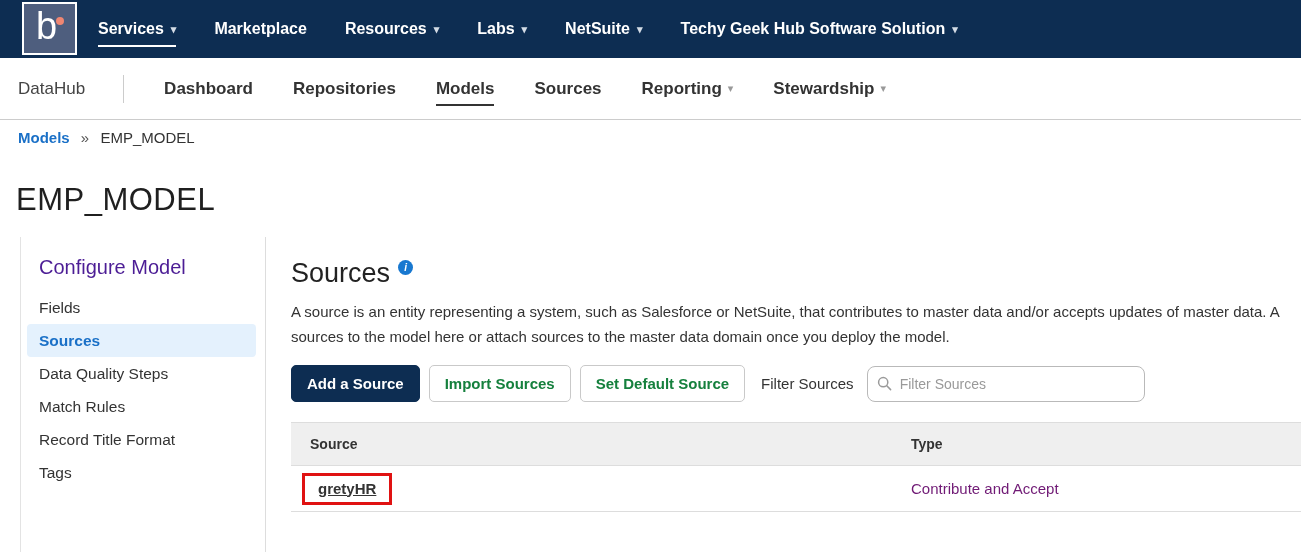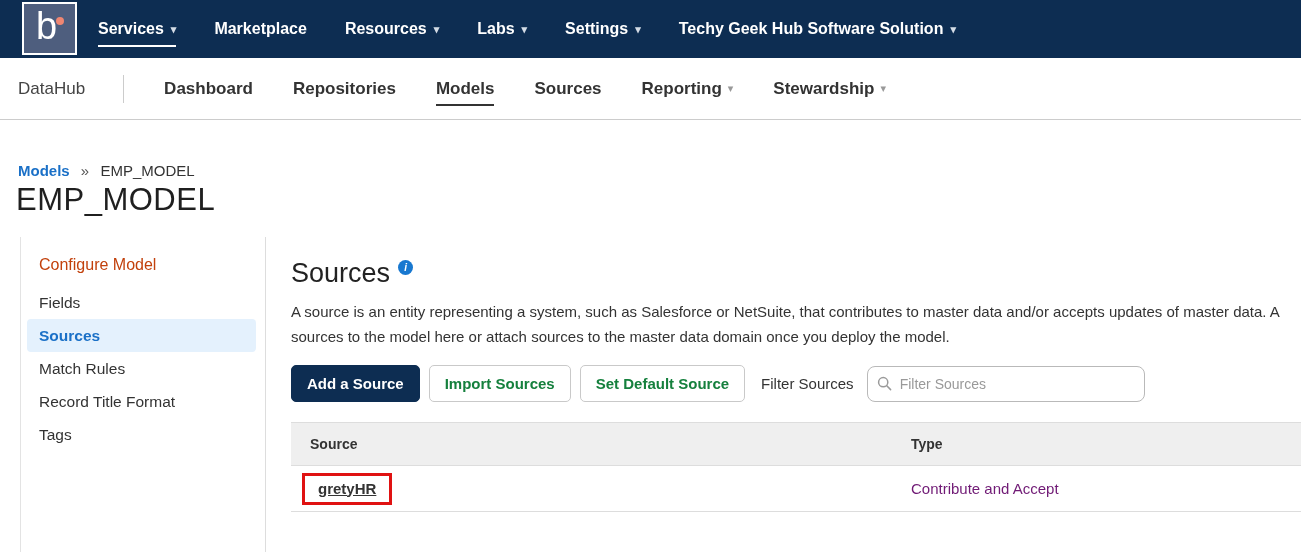--- a/index.html
+++ b/index.html
@@ -46,33 +46,33 @@
   .subnav-item {
     font-size:17px; font-weight:bold; color:#333;
     display:flex; align-items:center; gap:6px;
     padding-bottom:5px; border-bottom:2px solid transparent; margin-bottom:-7px;
     cursor:pointer; white-space:nowrap;
   }
   .subnav-item.active { border-bottom-color:#333333; }
   .caret-gray { font-size:11px; color:#999; font-weight:normal; }
 
   
-  .breadcrumb { position:absolute; top:162px; left:18px; font-size:15px; }
+  .breadcrumb { position:absolute; top:129px; left:18px; font-size:15px; }
   .breadcrumb a { color:#1a70c7; font-weight:bold; text-decoration:none; cursor:pointer; }
   .breadcrumb .sep { color:#555; margin:0 7px; }
   .breadcrumb .current { color:#333; }
   .page-title { position:absolute; top:182px; left:16px; font-size:31px; font-weight:400; color:#1f1f1f; letter-spacing:0.5px; }
 
   
   .card {
     position:absolute; top:237px; left:20px; right:0; bottom:0;
     border-left:1px solid #e3e3e3; display:flex; background:#fff;
   }
   .sidebar { width:245px; flex-shrink:0; border-right:1px solid #dddddd; padding-top:9px; }
-  .sidebar-header { font-size:16px; color:#c2410c; padding:10px 0 12px 18px; }
+  .sidebar-header { font-size:20px; color:#4c1d95; padding:10px 0 12px 18px; }
   .sidebar-item {
     font-size:15.5px; color:#333; line-height:17px;
     padding:8px 10px 8px 12px; margin:0 9px 0 6px; border-radius:4px; cursor:pointer;
   }
   .sidebar-item.active { background:#e4f1fd; color:#1a70c7; font-weight:bold; }
 
   .main { flex:1; padding:21px 0 0 25px; position:relative; overflow:hidden; }
   .main-heading-row { display:flex; align-items:flex-start; gap:8px; }
   .main-heading { font-size:27px; font-weight:400; color:#222; line-height:30px; }
   .info-icon {
@@ -132,21 +132,21 @@
     </div>
     <div class="topnav-item">
       <span>Resources</span>
       <span class="caret-light">▾</span>
     </div>
     <div class="topnav-item">
       <span>Labs</span>
       <span class="caret-light">▾</span>
     </div>
     <div class="topnav-item">
-      <span>Settings</span>
+      <span>NetSuite</span>
       <span class="caret-light">▾</span>
     </div>
     <div class="topnav-item">
       <span>Techy Geek Hub Software Solution</span>
       <span class="caret-light">▾</span>
     </div>
   </div>
 </div>
 
 <div class="subnav">
@@ -182,20 +182,21 @@
   <span class="current">EMP_MODEL</span>
 </div>
 <div class="page-title">EMP_MODEL</div>
 
 <div class="card">
 
   <div class="sidebar">
     <div class="sidebar-header">Configure Model</div>
     <div class="sidebar-item">Fields</div>
     <div class="sidebar-item active">Sources</div>
+    <div class="sidebar-item">Data Quality Steps</div>
     <div class="sidebar-item">Match Rules</div>
     <div class="sidebar-item">Record Title Format</div>
     <div class="sidebar-item">Tags</div>
   </div>
 
   <div class="main">
     <div class="main-heading-row">
       <span class="main-heading">Sources</span>
       <span class="info-icon">i</span>
     </div>

